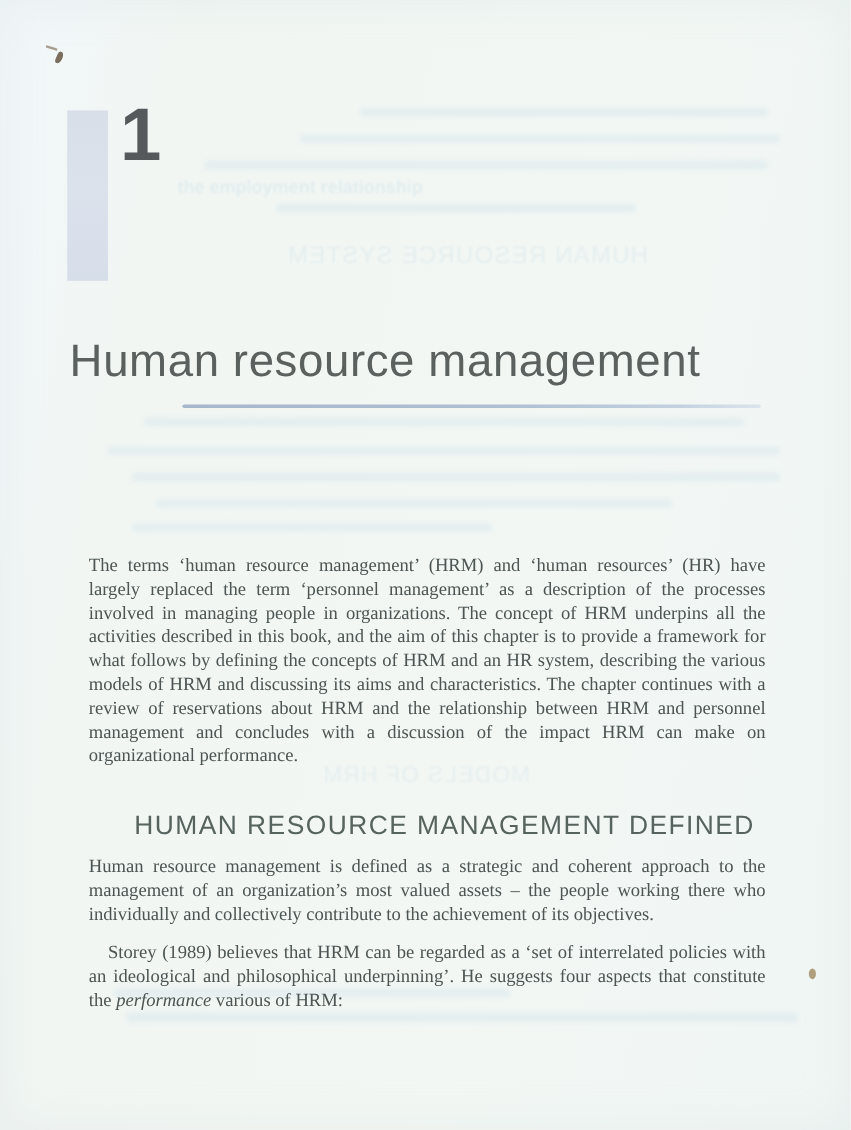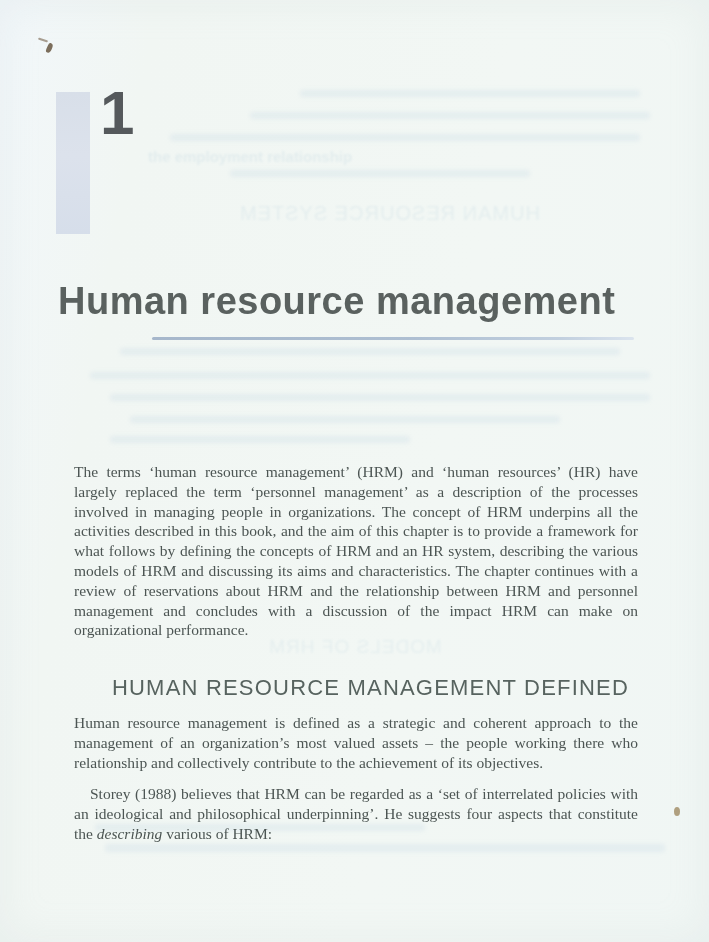--- a/index.html
+++ b/index.html
@@ -120,27 +120,27 @@
 
   <div class="ink-mark">
     <span class="stroke1"></span>
       <span class="stroke2"></span>
   </div>
   <div class="speck-dot"></div>
 
   <div class="chapter-bar"></div>
   <div class="chapter-number">1</div>
 
-  <h1 class="chapter-title" style="margin:0; font-weight:700;">Human resource management</h1>
+  <h1 class="chapter-title" style="margin:0; font-weight:400;">Human resource management</h1>
   <div class="title-rule"></div>
 
   <div class="body-text para-intro">
     <p>The terms ‘human resource management’ (HRM) and ‘human resources’ (HR) have largely replaced the term ‘personnel management’ as a description of the processes involved in managing people in organizations. The concept of HRM underpins all the activities described in this book, and the aim of this chapter is to provide a framework for what follows by defining the concepts of HRM and an HR system, describing the various models of HRM and discussing its aims and characteristics. The chapter continues with a review of reservations about HRM and the relationship between HRM and personnel management and concludes with a discussion of the impact HRM can make on organizational performance.</p>
   </div>
 
   <h2 class="section-heading" style="margin:16px;">HUMAN RESOURCE MANAGEMENT DEFINED</h2>
 
   <div class="body-text para-defined">
-    <p>Human resource management is defined as a strategic and coherent approach to the management of an organization’s most valued assets – the people working there who relationship and collectively contribute to the achievement of its objectives.</p>
-    <p class="indent-first"><span>Storey (1988) believes that HRM can be regarded as a ‘set of interrelated policies with an ideological and philosophical underpinning’. He suggests four aspects that constitute the </span><span class="em">describing</span><span> various of HRM:</span></p>
+    <p>Human resource management is defined as a strategic and coherent approach to the management of an organization’s most valued assets – the people working there who individually and collectively contribute to the achievement of its objectives.</p>
+    <p class="indent-first"><span>Storey (1989) believes that HRM can be regarded as a ‘set of interrelated policies with an ideological and philosophical underpinning’. He suggests four aspects that constitute the </span><span class="em">performance</span><span> various of HRM:</span></p>
   </div>
 
 </div>
 
 </body></html>

